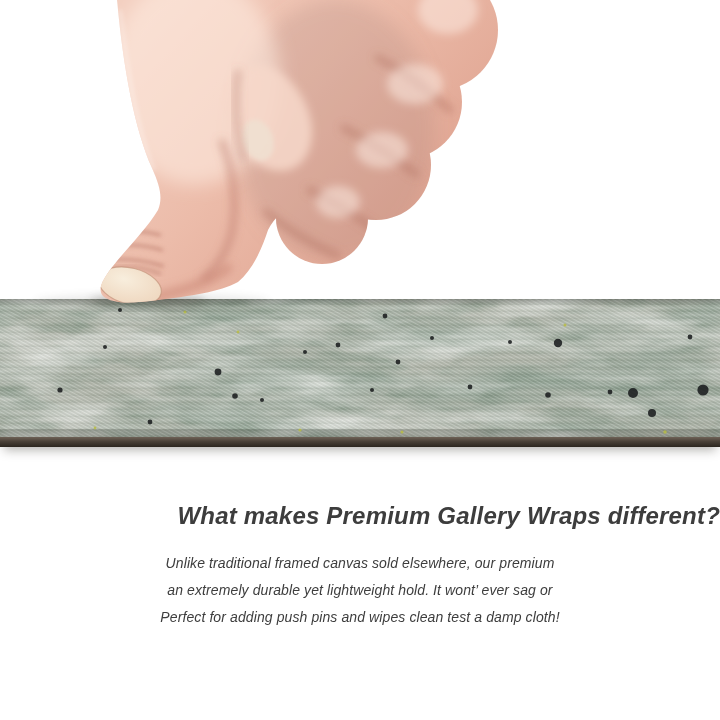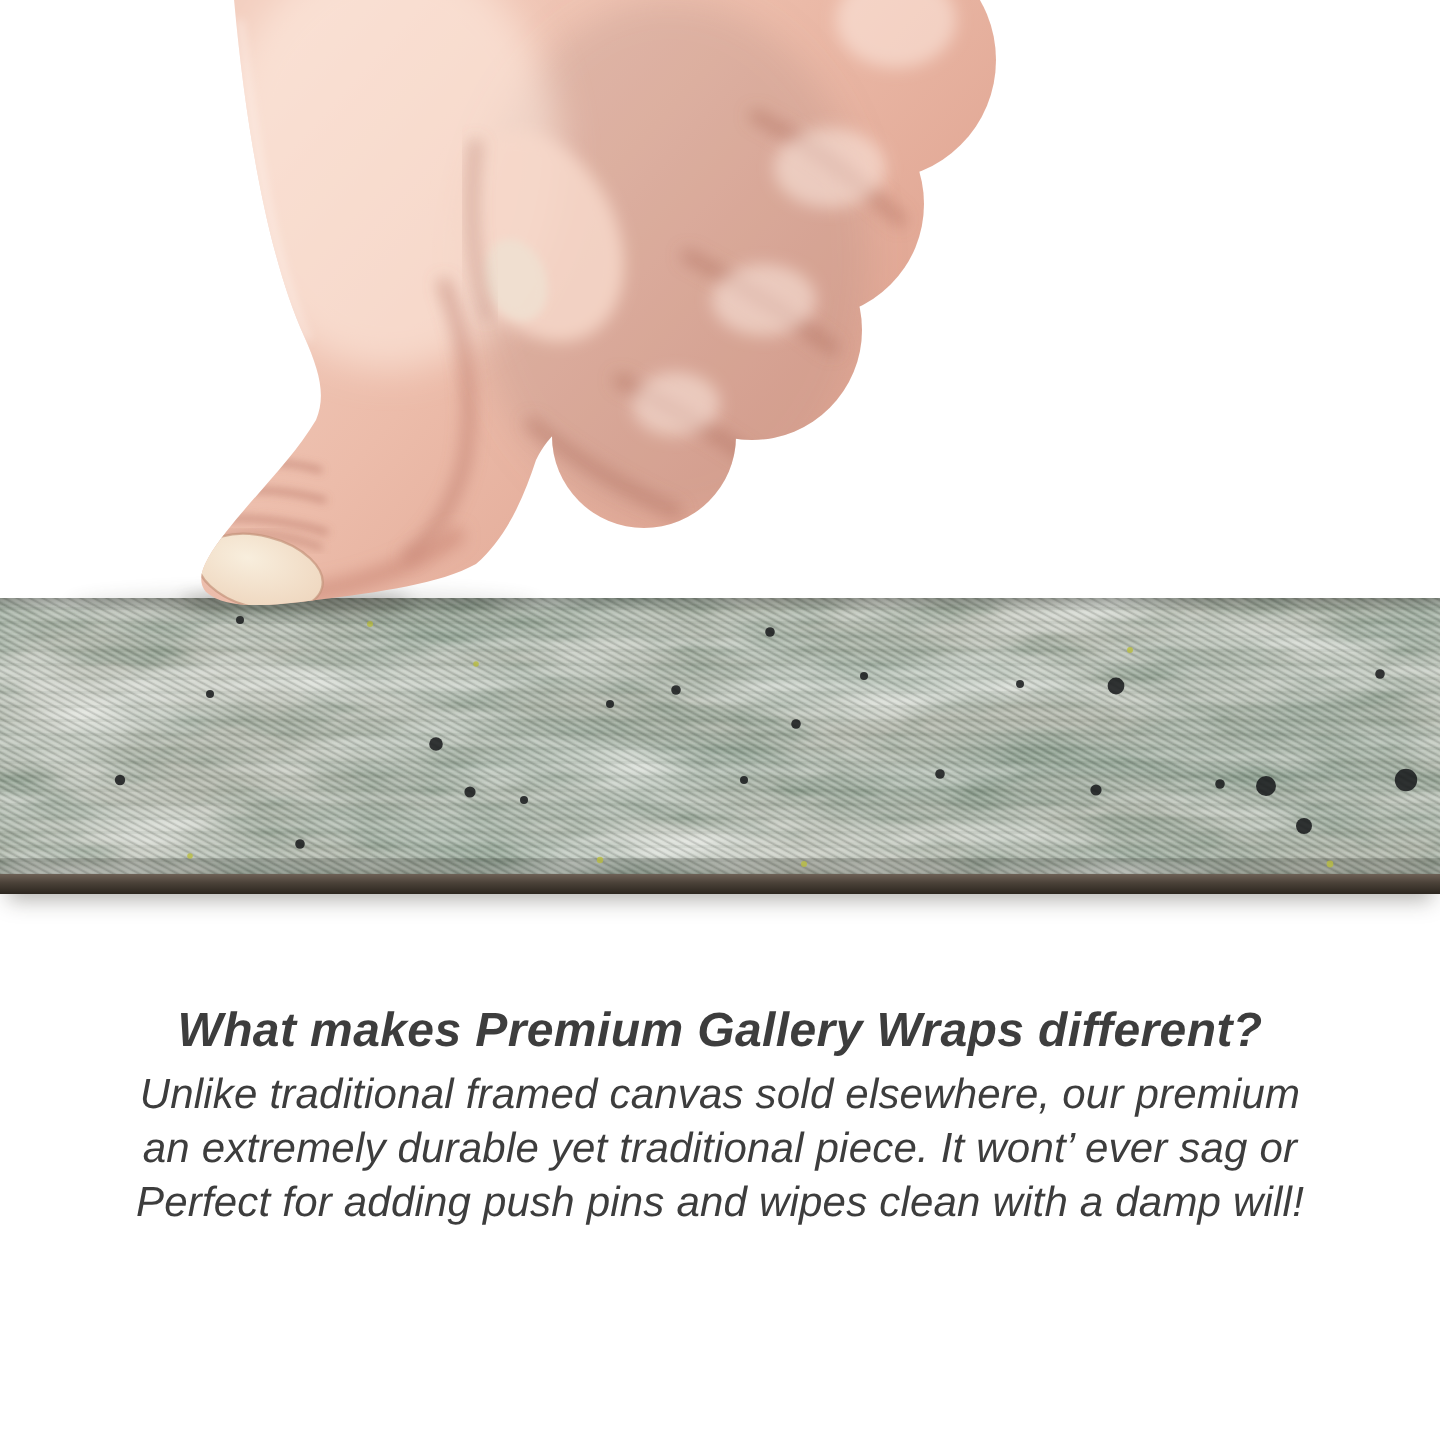--- a/index.html
+++ b/index.html
@@ -16,25 +16,26 @@
     position:absolute;top:299px;left:0;width:720px;height:148px;z-index:2;
     box-shadow:0 7px 10px -4px rgba(40,36,30,0.35);
   }
   .band svg{display:block;}
   
   .info{
     position:absolute;top:500px;left:0;width:720px;z-index:4;
     text-align:center;color:#3d3d3d;font-style:italic;
   }
   .info-heading{
-    margin:0 0 3px 0;font-size:24px;line-height:31px;font-weight:700;
+    margin:0 0 19px 0;font-size:24px;line-height:31px;font-weight:700;
     letter-spacing:0.2px;
+    text-align:right;
   }
   .info-line{
-    font-size:21px;line-height:27px;font-weight:500;letter-spacing:0.1px;
+    font-size:14px;line-height:27px;font-weight:500;letter-spacing:0.1px;
   }
 </style>
 </head>
 <body>
 
 <div class="stage">
 
   <div class="band">
     <svg width="720" height="148" viewBox="0 0 720 148">
       <defs>
@@ -200,17 +201,17 @@
 
         <path d="M 100,272 Q 128,261 161,274" fill="none" stroke="rgba(178,112,96,0.5)" stroke-width="3" filter="url(#b2)"></path>
         <ellipse cx="130" cy="286" rx="32" ry="18" transform="rotate(14 130 286)" fill="url(#nailG)" stroke="rgba(196,148,124,0.7)" stroke-width="1.2"></ellipse>
       </g>
     </svg>
   </div>
 
   <section class="info">
     <h2 class="info-heading">What makes Premium Gallery Wraps different?</h2>
     <div class="info-line">Unlike traditional framed canvas sold elsewhere, our premium</div>
-    <div class="info-line">an extremely durable yet traditional piece. It wont’ ever sag or</div>
-    <div class="info-line">Perfect for adding push pins and wipes clean with a damp will!</div>
+    <div class="info-line">an extremely durable yet lightweight hold. It wont’ ever sag or</div>
+    <div class="info-line">Perfect for adding push pins and wipes clean test a damp cloth!</div>
   </section>
 
 </div>
 
 </body></html>

